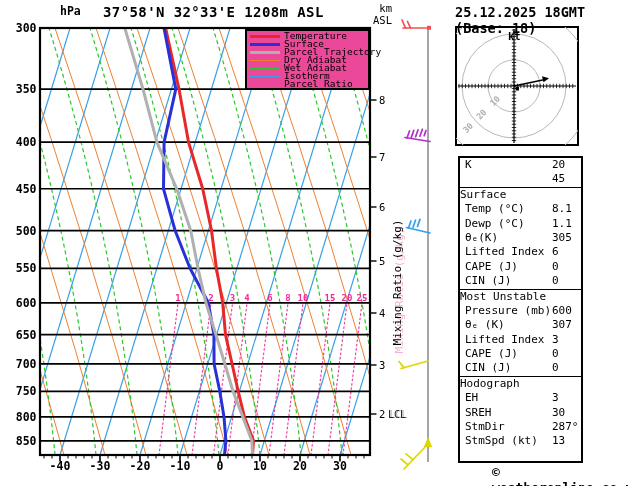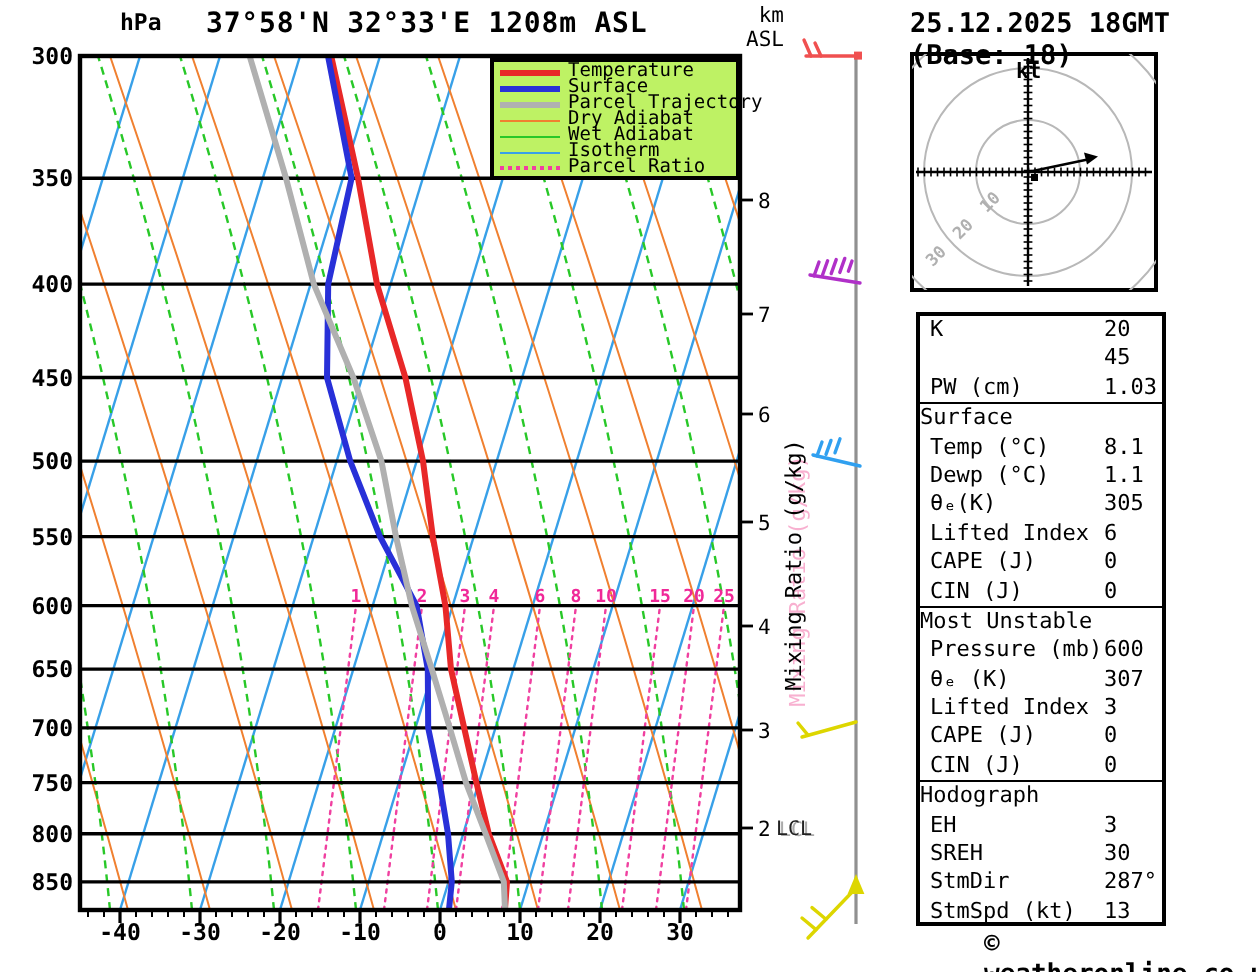--- a/index.html
+++ b/index.html
@@ -1,21 +1,21 @@
 <!DOCTYPE html>
 <html><head>
 <meta charset="utf-8">
 <style>
   html,body{margin:0;padding:0;background:#fff;}
   #stage{position:relative;width:629px;height:486px;background:#fff;overflow:hidden;
          font-family:"DejaVu Sans Mono","Liberation Mono",monospace;color:#000;}
   .abs{position:absolute;}
   .b{font-weight:bold;margin-left:48px;}
   #chart-svg{position:absolute;left:0;top:0;}
-  #legend-box{left:245px;top:29px;width:125px;height:61px;border:2px solid #000;background:#bef264;
+  #legend-box{left:245px;top:29px;width:125px;height:61px;border:2px solid #000;background:#ec4899;
               display:flex;flex-direction:column;justify-content:space-around;padding:1px 0 1px 3px;box-sizing:border-box;z-index:3;}
   .legend-row{display:flex;align-items:center;height:8px;}
   .legend-swatch{width:30px;margin-right:4px;flex:0 0 30px;}
   .legend-label{font-size:9.5px;line-height:8px;white-space:nowrap;}
   #indices-table{left:458px;top:156px;width:125px;height:307px;border:2px solid #000;box-sizing:border-box;
                  font-size:11px;background:#fff;}
   .tbl-section{border-top:1.5px solid #000;}
   .tbl-section:first-child{border-top:none;}
   .tbl-header{text-align:left;line-height:14.4px;height:14.4px;white-space:nowrap;}
   .tbl-row{position:relative;line-height:14.4px;height:14.4px;white-space:nowrap;}
@@ -383,24 +383,20 @@
 
   <div id="indices-table" class="abs">
       <div class="tbl-section">
         <div class="tbl-row">
           <span class="tbl-label">K</span>
           <span class="tbl-value">20</span>
         </div>
         <div class="tbl-row">
           <span class="tbl-value">45</span>
         </div>
-        <div class="tbl-row">
-          <span class="tbl-label">PW (cm)</span>
-          <span class="tbl-value">1.03</span>
-        </div>
       </div>
       <div class="tbl-section">
         <div class="tbl-header">Surface</div>
         <div class="tbl-row">
           <span class="tbl-label">Temp (°C)</span>
           <span class="tbl-value">8.1</span>
         </div>
         <div class="tbl-row">
           <span class="tbl-label">Dewp (°C)</span>
           <span class="tbl-value">1.1</span>

